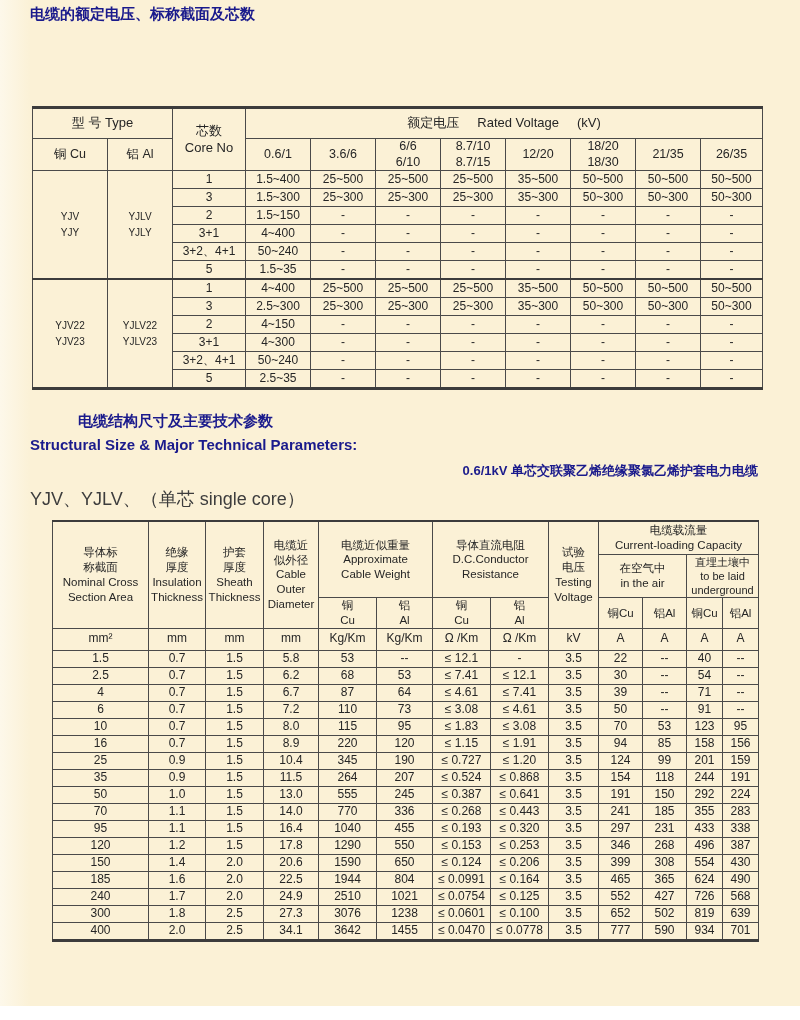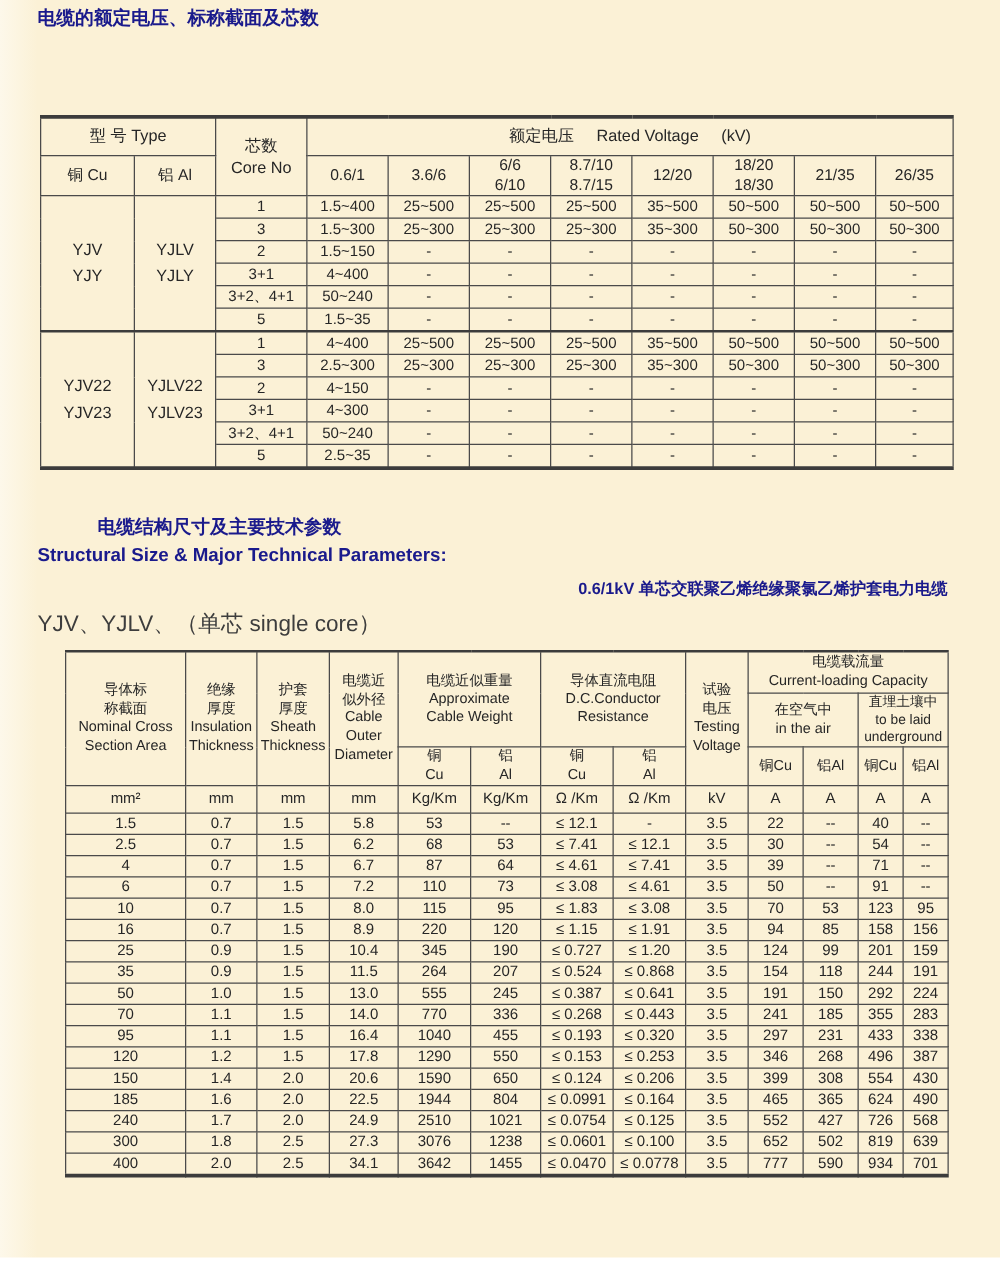--- a/index.html
+++ b/index.html
@@ -23,26 +23,26 @@
   table{border-collapse:collapse;table-layout:fixed;}
   th,td{
     border:1px solid #4a4a4a;
     text-align:center;vertical-align:middle;
     padding:0;font-weight:normal;color:#262626;
     white-space:pre-line;line-height:1.25;
     overflow:hidden;
   }
 
   
-  #t1{position:absolute;left:32px;top:92px;width:730px;border-top:3px solid #3c3c3c;border-bottom:3px solid #3c3c3c;}
+  #t1{position:absolute;left:32px;top:106px;width:730px;border-top:3px solid #3c3c3c;border-bottom:3px solid #3c3c3c;}
   #t1 th{font-size:13px;}
   #t1 thead tr.h1 th{height:29px;}
   #t1 thead tr.h2 th{height:31px;font-size:12.5px;}
   #t1 tbody td{height:17px;font-size:12px;}
-  #t1 td.type-cell{font-size:13px;line-height:1.6;}
+  #t1 td.type-cell{font-size:10px;line-height:1.6;}
   #t1 tbody.group-sep{border-top:2px solid #3c3c3c;}
 
   
   #t2{position:absolute;left:52px;top:520px;width:706px;border-top:2px solid #3c3c3c;border-bottom:3px solid #3c3c3c;}
   #t2 th{font-size:11.5px;line-height:1.28;margin-left:20px;}
   #t2 thead tr.r1 th{height:32px;}
   #t2 thead tr.r2 th{height:40px;}
   #t2 thead tr.r3 th{height:26px;}
   #t2 thead tr.units th{height:21px;font-size:12px;}
   #t2 th.small-en{font-size:11px;}

